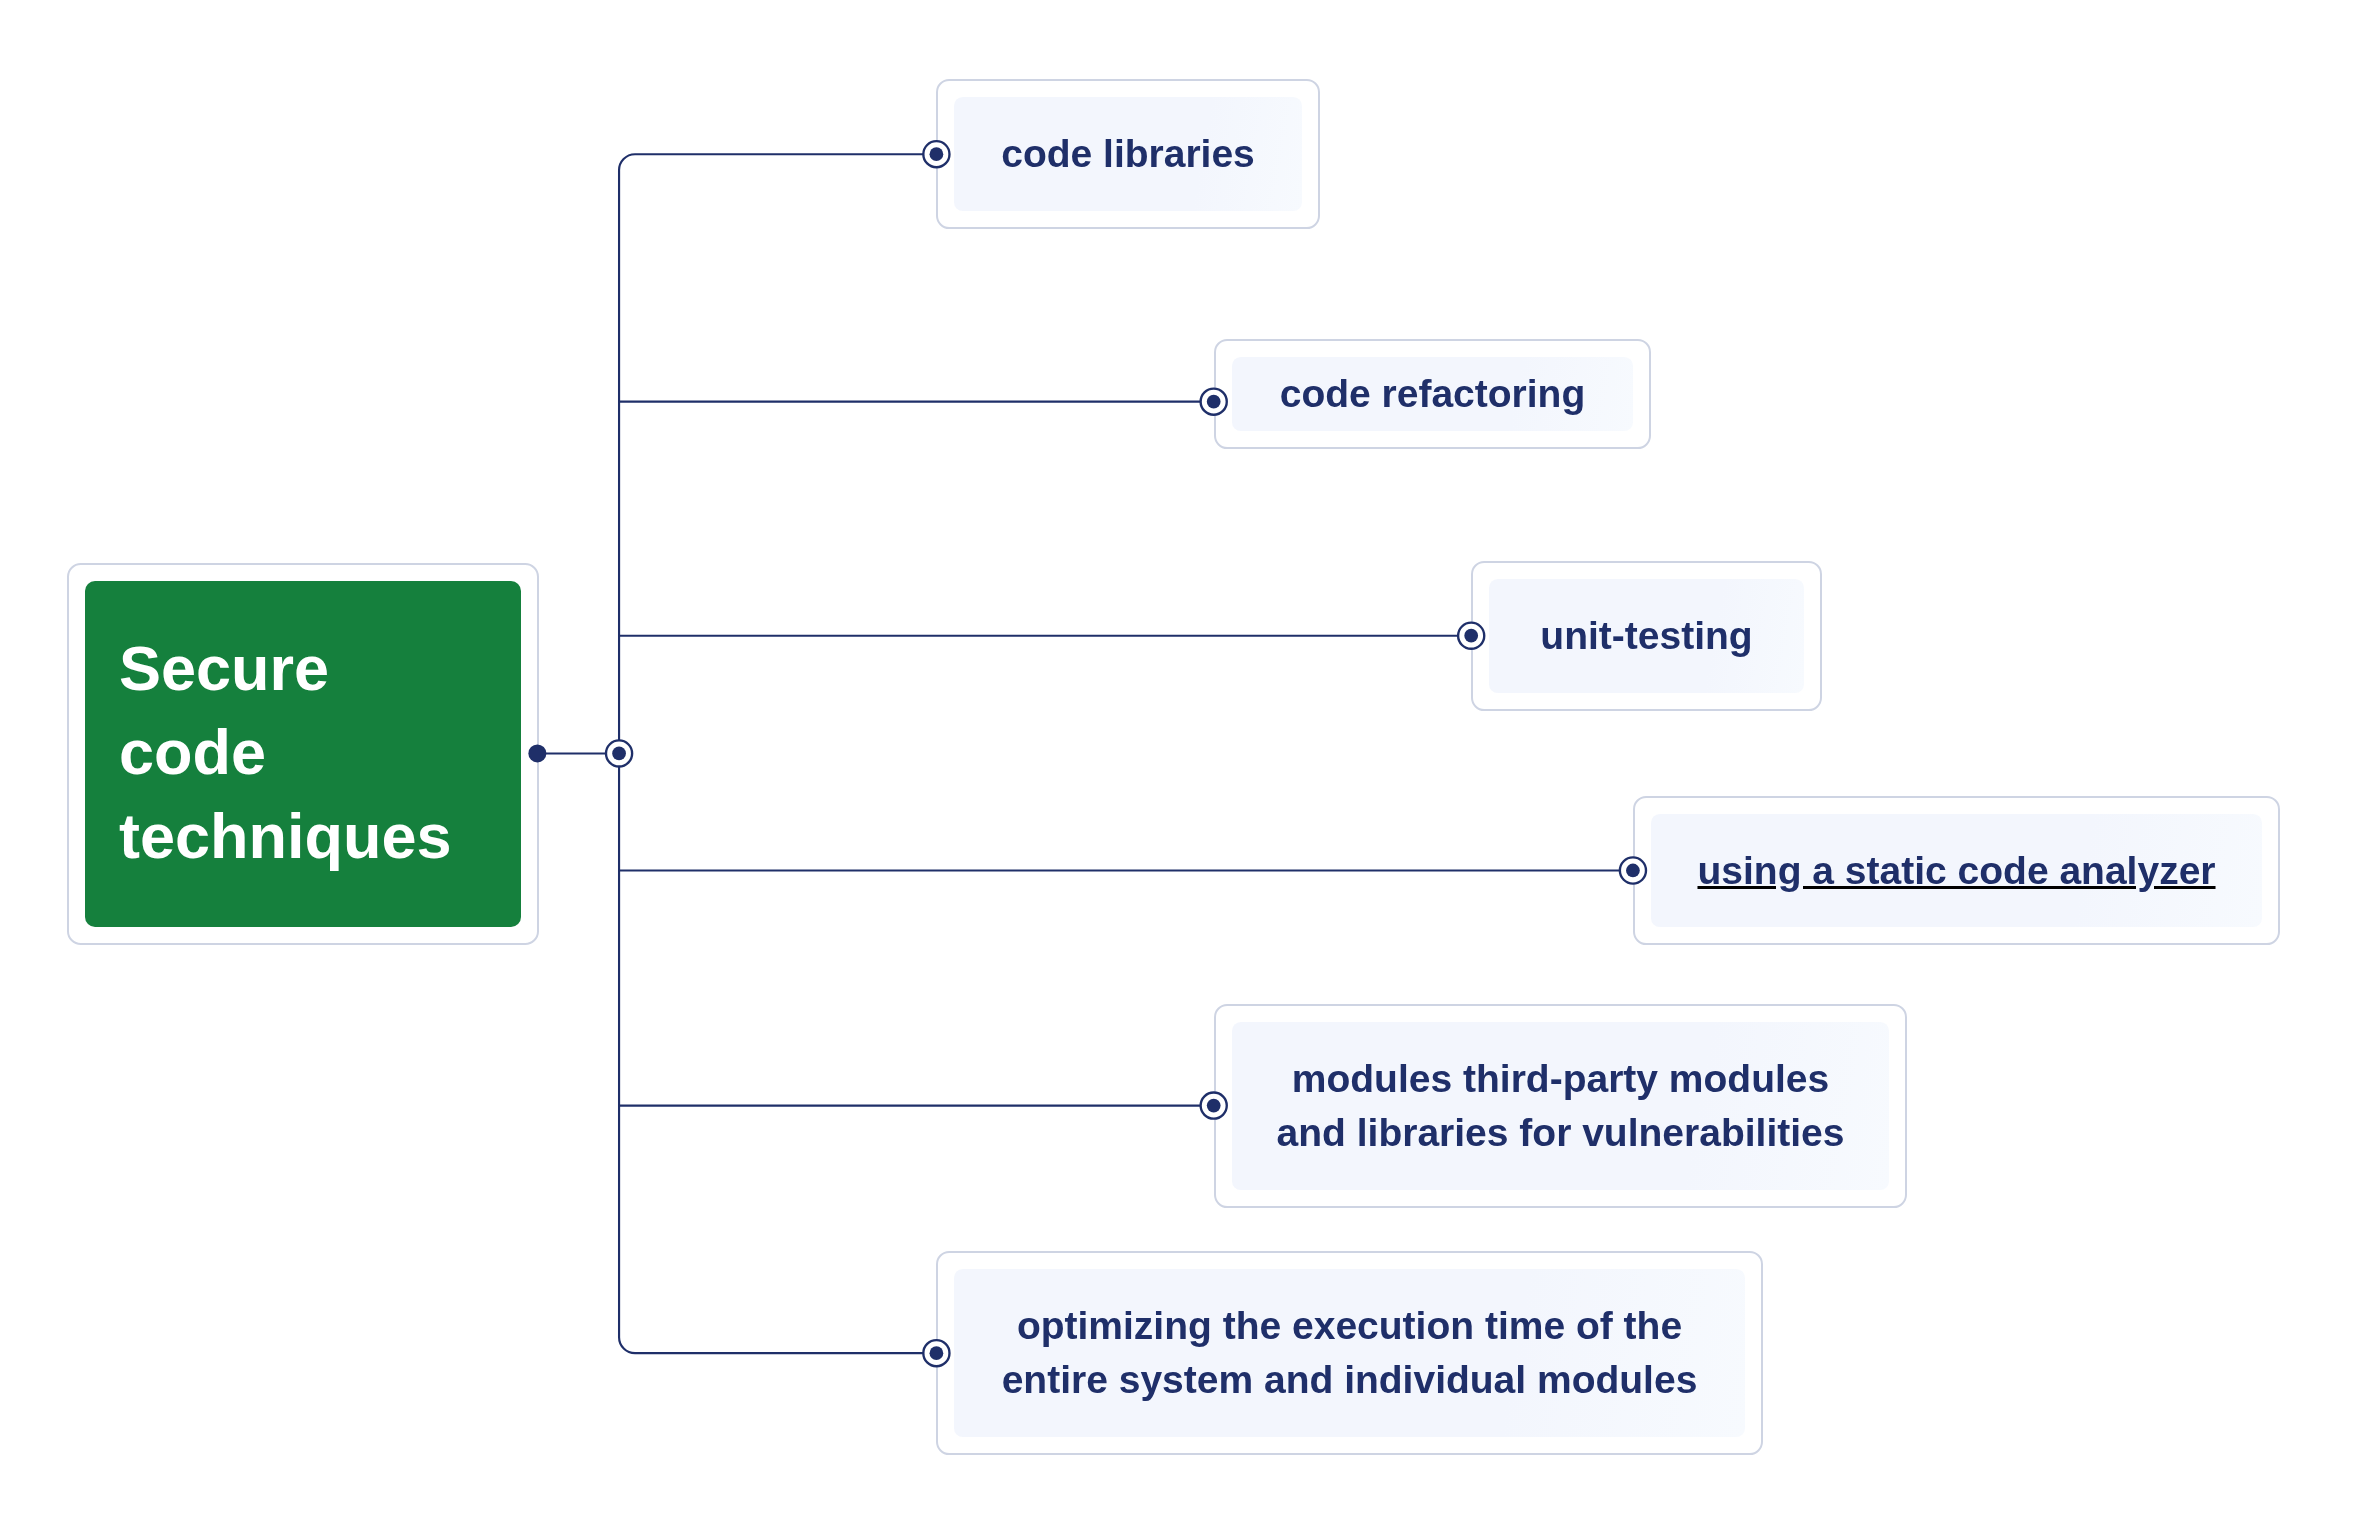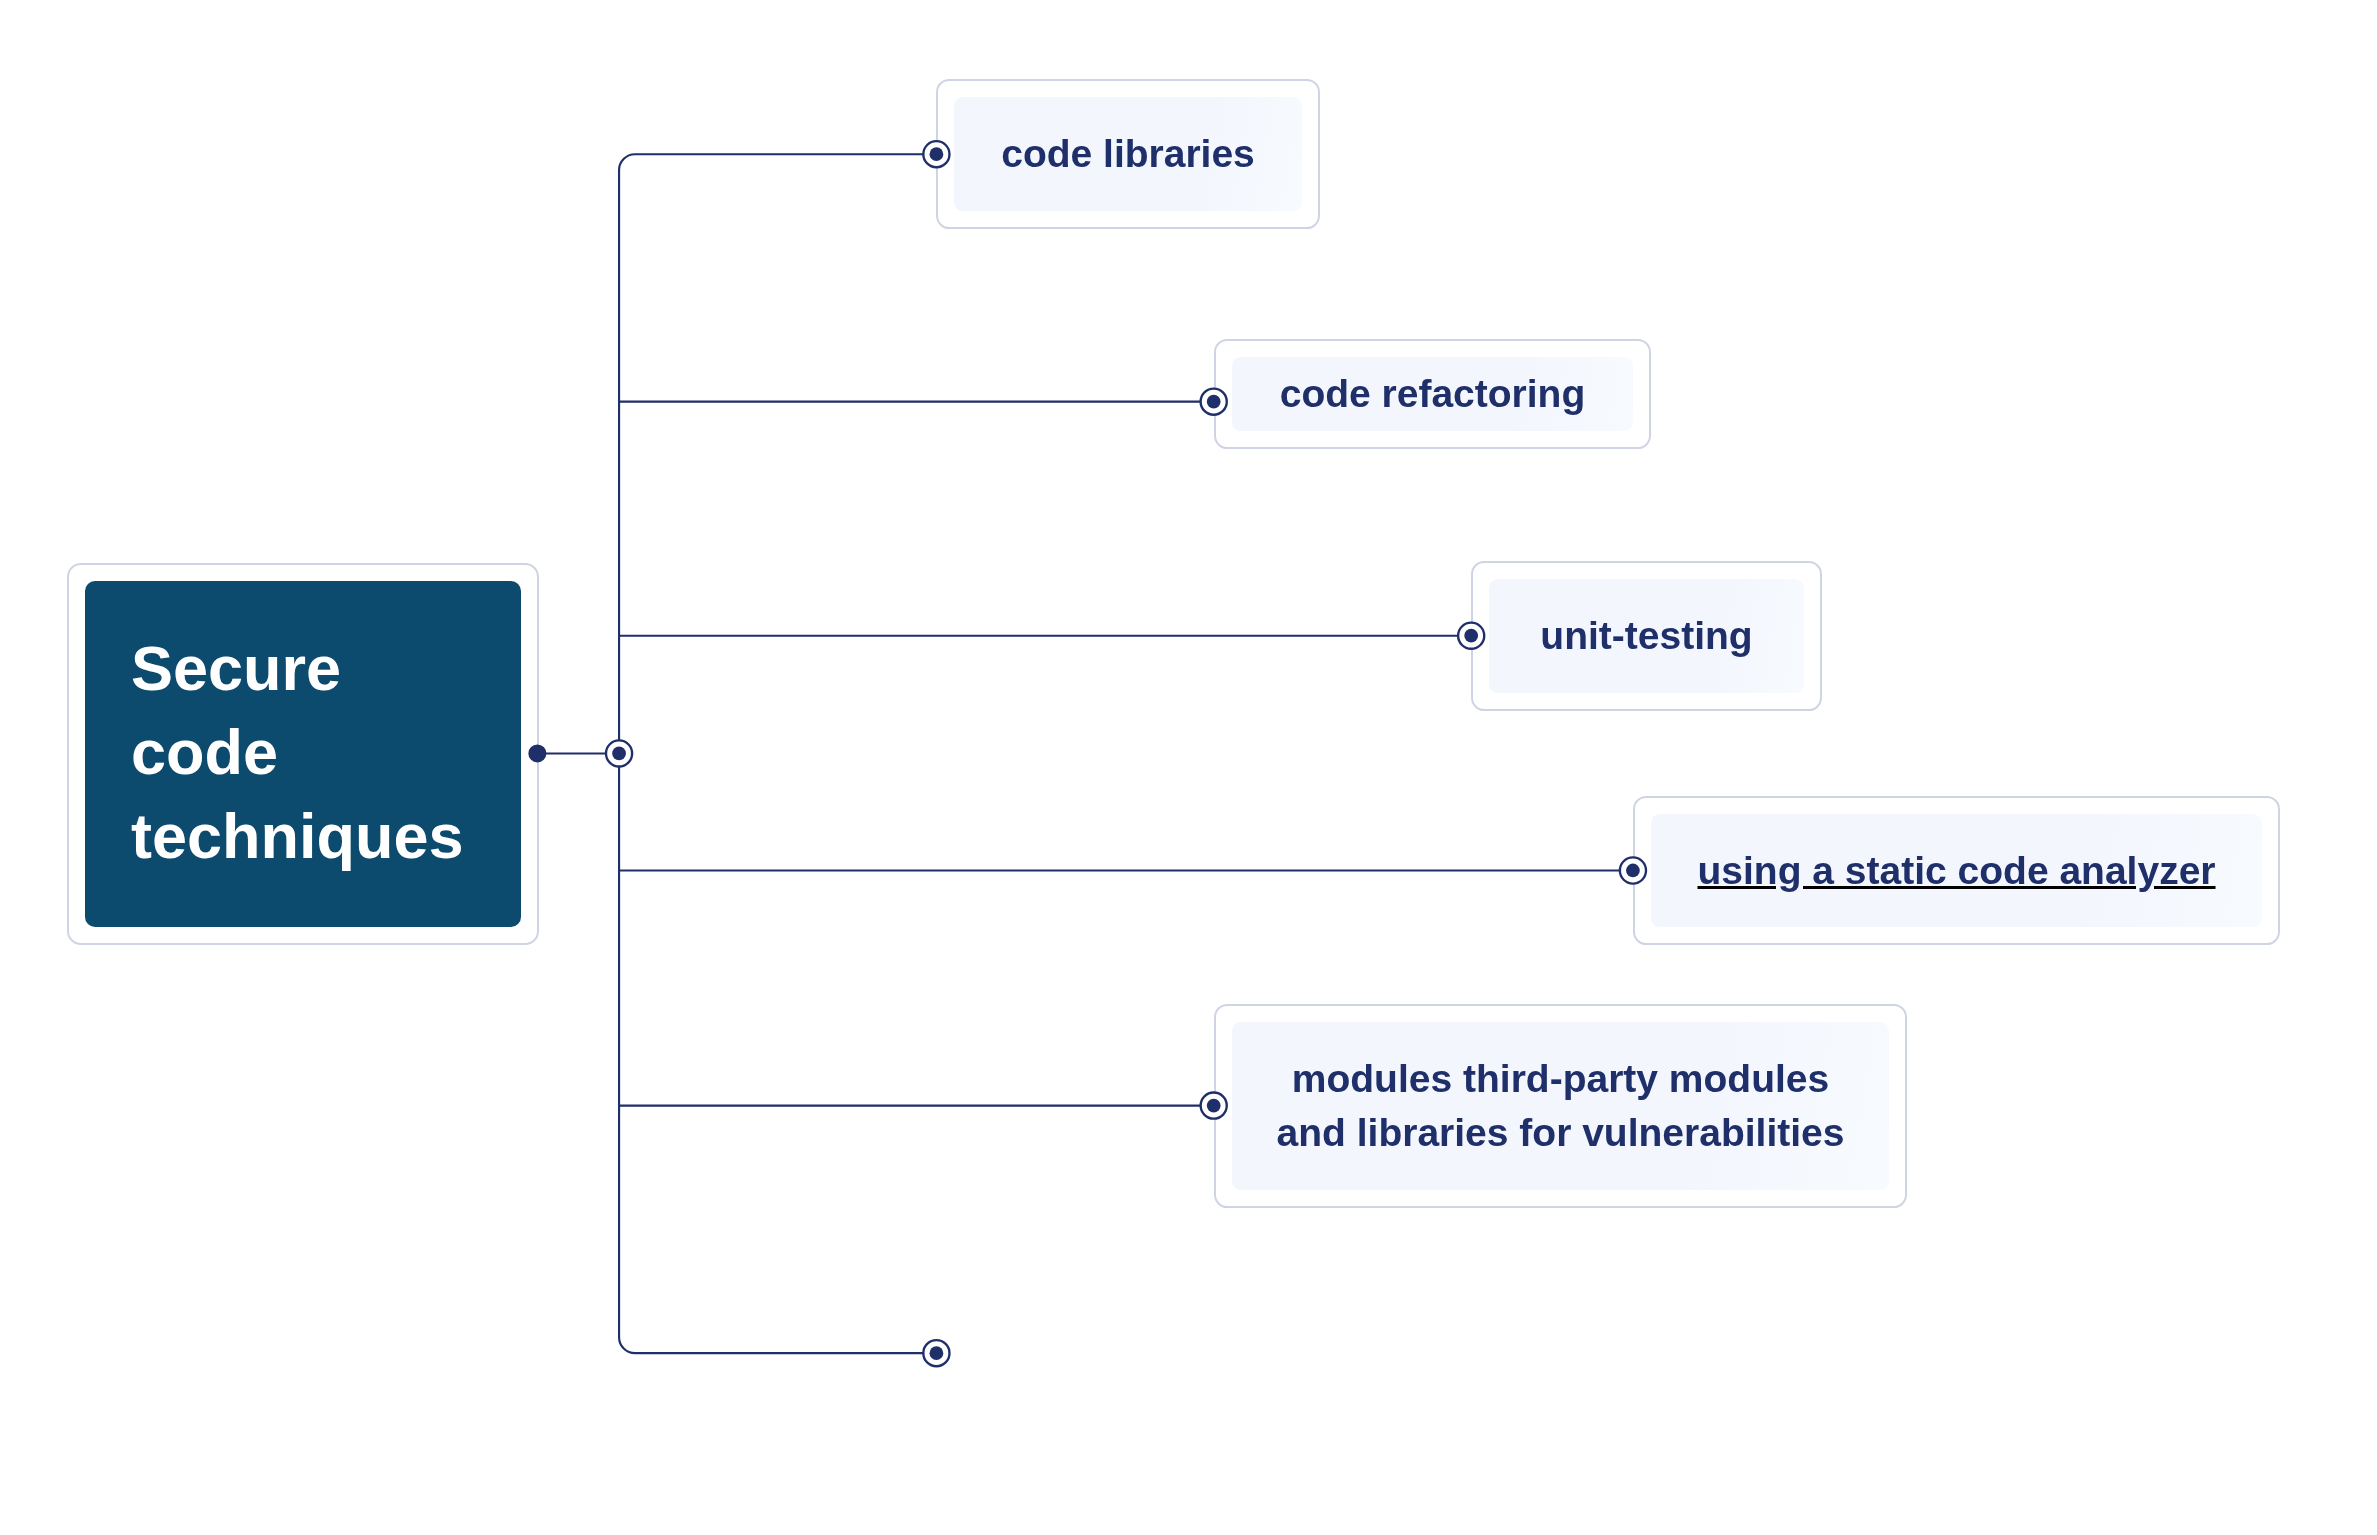--- a/index.html
+++ b/index.html
@@ -15,21 +15,21 @@
         border:2.2px solid #ced4e3;border-radius:13.2px;background:#ffffff;
         padding:16px;}
   .node .inner{width:100%;height:100%;box-sizing:border-box;
         border-radius:8.8px;
         background:linear-gradient(100deg,#f3f6fd 0%,#f3f6fd 70%,#f7fafe 100%);
         display:flex;align-items:center;justify-content:center;}
   .node .label{color:#1f2f69;font-weight:700;font-size:39px;line-height:54px;
         text-align:center;white-space:pre-line;}
 
   #n-root{left:67px;top:563px;width:472px;height:382px;border-radius:13.8px;padding:16px;}
-  #n-root .inner{background:#0c4a6e;border-radius:10px;justify-content:flex-start;padding-left:46px;}
+  #n-root .inner{background:#15803d;border-radius:10px;justify-content:flex-start;padding-left:34px;}
   #n-root .label{color:#ffffff;font-size:63px;line-height:84px;text-align:left;
         position:relative;top:-2.2px;}
 
   #n-1{left:936px;top:79px;width:384px;height:150px;}
   #n-2{left:1214px;top:339px;width:437px;height:110px;}
   #n-3{left:1471px;top:561px;width:351px;height:150px;}
   #n-4{left:1633px;top:796px;width:647px;height:149px;text-decoration:underline;}
   #n-5{left:1214px;top:1004px;width:693px;height:204px;}
   #n-6{left:936px;top:1251px;width:827px;height:204px;}
 </style>
@@ -108,15 +108,21 @@
     <div class="inner">
       <span class="label">using a static code analyzer</span>
     </div>
   </div>
   <div class="node" id="n-5">
     <div class="inner">
       <span class="label">modules third-party modules
 and libraries for vulnerabilities</span>
     </div>
   </div>
+  <div class="node" id="n-6">
+    <div class="inner">
+      <span class="label">optimizing the execution time of the
+entire system and individual modules</span>
+    </div>
+  </div>
 
 </div>
 
 
 </body></html>

